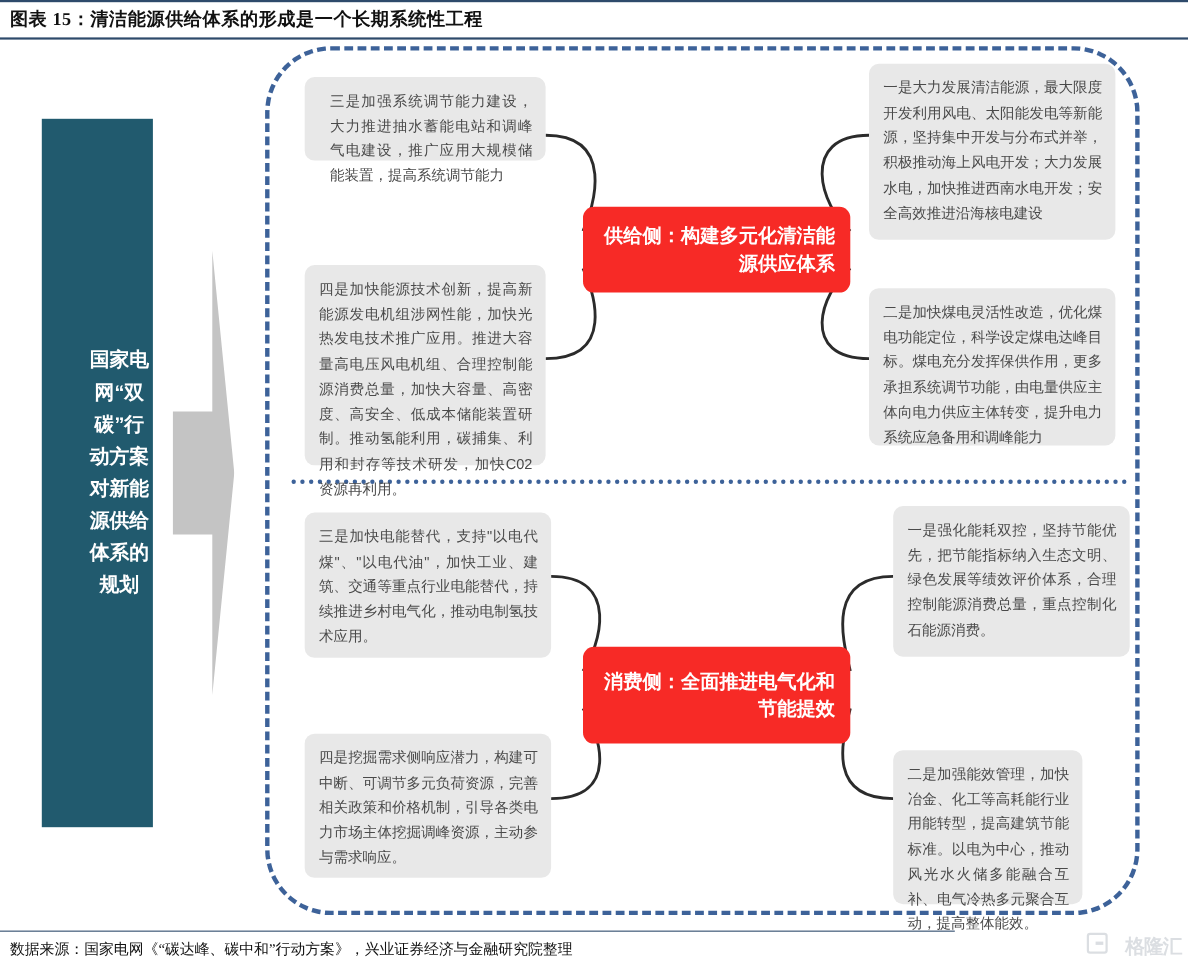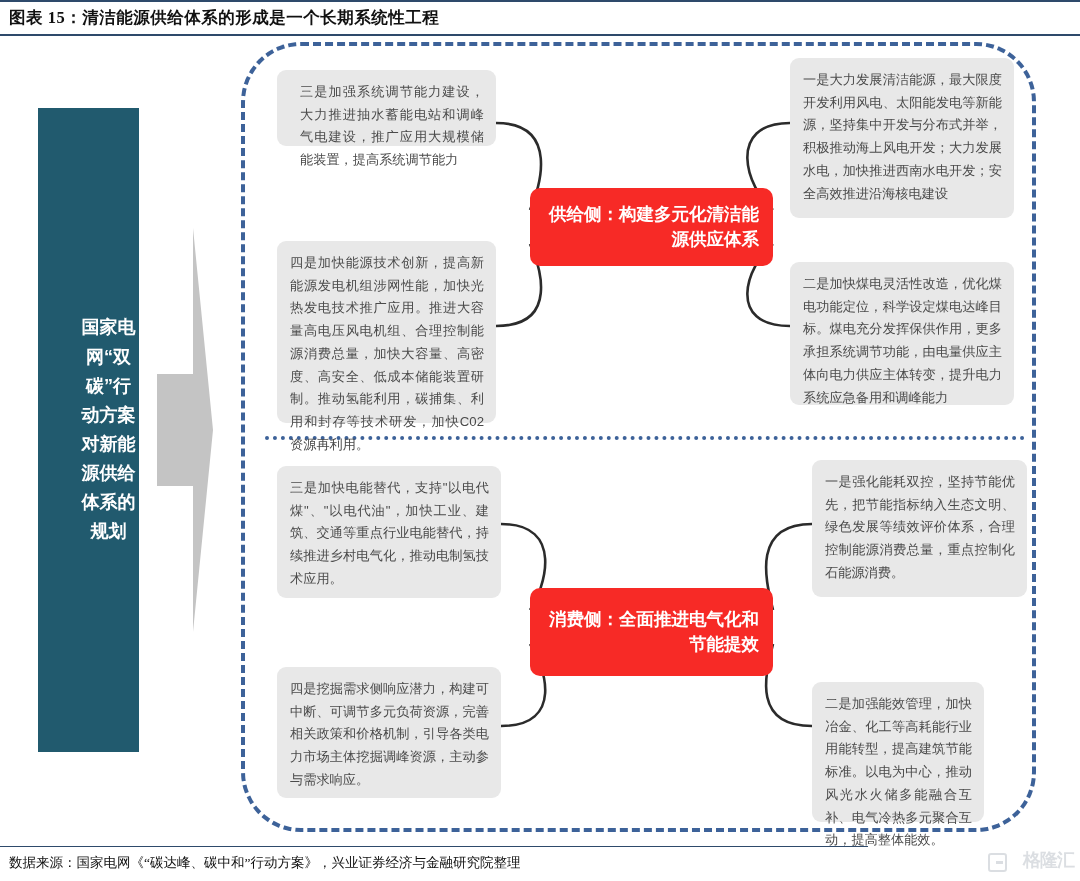--- a/index.html
+++ b/index.html
@@ -51,21 +51,21 @@
     left: 9px; top: 7px;
     font-family: "Liberation Serif", "DejaVu Serif", serif;
     font-size: 13.5px;
     color: #111111;
     white-space: nowrap;
   }
   .watermark {
     position: absolute;
     right: 6px; top: 848px;
     display: flex;
-    align-items: flex-end;
+    align-items: flex-start;
     gap: 16px;
     opacity: 0.35;
   }
   .wm-mark {
     width: 19px; height: 19px;
     border: 2.5px solid #9aa3ad;
     border-radius: 3px;
     position: relative;
     box-sizing: border-box;
   }

